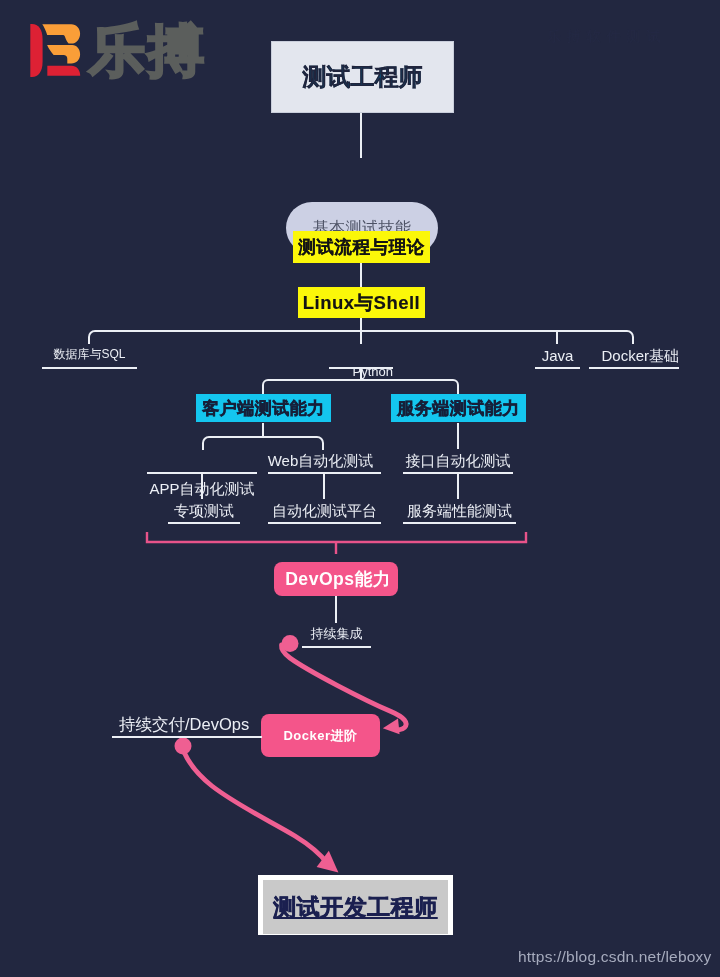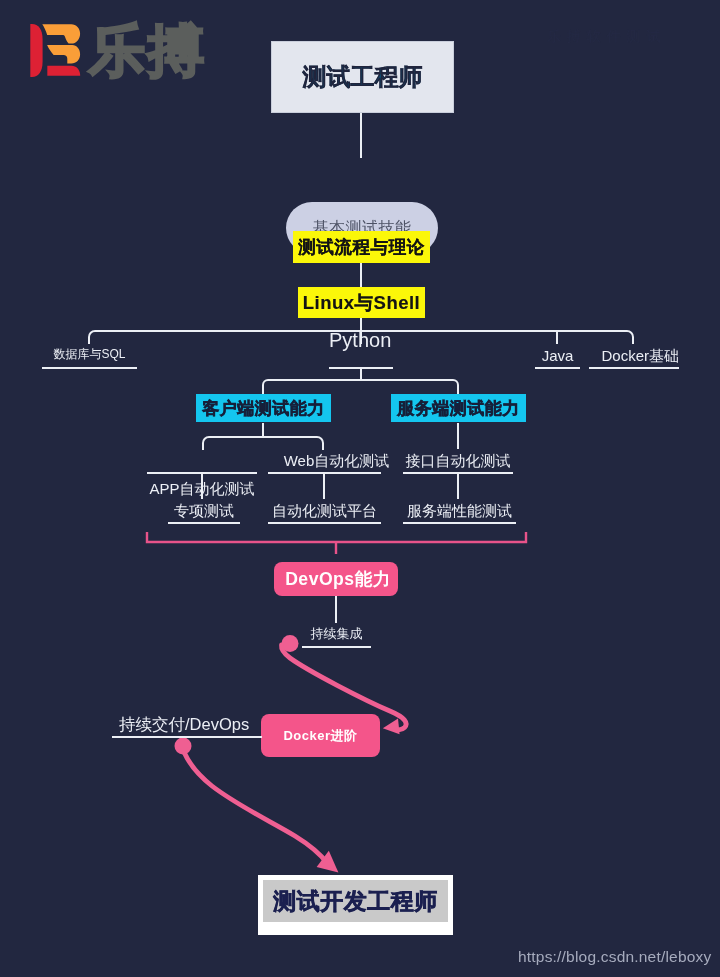--- a/index.html
+++ b/index.html
@@ -117,38 +117,38 @@
 
   <div class="node yellow" style="left:298px;top:287px;width:127px;height:31px;font-size:18.5px;">Linux与Shell</div>
 
   <div class="node cyan" style="left:391px;top:394px;width:135px;height:28px;font-size:17px;">服务端测试能力</div>
 
   <div class="node pink" style="left:274px;top:562px;width:124px;height:34px;font-size:17.6px;padding-left:4px;box-sizing:border-box;">DevOps能力</div>
 
   <div class="node pink" style="left:261px;top:714px;width:119px;height:43px;font-size:13px;">Docker进阶</div>
 
   <div class="boxframe" style="left:258px;top:875px;width:195px;height:60px;"></div>
-  <div class="node box-gray" style="left:263px;top:880px;width:185px;height:42px;font-size:23px;">测试开发工程师</div>
+  <div class="node box-gray" style="left:263px;top:880px;width:185px;height:54px;font-size:23px;text-decoration:underline;">测试开发工程师</div>
 
   <div class="ulabel" style="left:42px;top:347px;width:95px;font-size:12px;text-align:center;">数据库与SQL</div>
   <div class="uline" style="left:42px;top:367px;width:95px;"></div>
 
-  <div class="ulabel" style="left:329px;top:328px;width:64px;font-size:20px;text-align:left;">Python</div>
+  <div class="ulabel" style="left:329px;top:364px;width:64px;font-size:13px;text-align:right;">Python</div>
   <div class="uline" style="left:329px;top:367px;width:64px;"></div>
 
   <div class="ulabel" style="left:535px;top:347px;width:45px;font-size:15px;text-align:center;">Java</div>
   <div class="uline" style="left:535px;top:367px;width:45px;"></div>
 
   <div class="ulabel" style="left:589px;top:347px;width:90px;font-size:15px;text-align:right;">Docker基础</div>
   <div class="uline" style="left:589px;top:367px;width:90px;"></div>
 
   <div class="ulabel" style="left:147px;top:452px;width:110px;font-size:15px;margin-top:28px;">APP自动化测试</div>
   <div class="uline" style="left:147px;top:472px;width:110px;"></div>
 
-  <div class="ulabel" style="left:280px;top:452px;width:113px;font-size:15px;text-align:center;">Web自动化测试</div>
+  <div class="ulabel" style="left:264px;top:452px;width:113px;font-size:15px;text-align:center;">Web自动化测试</div>
   <div class="uline" style="left:268px;top:472px;width:113px;"></div>
 
   <div class="ulabel" style="left:403px;top:452px;width:110px;font-size:15px;text-align:center;">接口自动化测试</div>
   <div class="uline" style="left:403px;top:472px;width:110px;"></div>
 
   <div class="ulabel" style="left:168px;top:502px;width:72px;font-size:15px;text-align:center;">专项测试</div>
   <div class="uline" style="left:168px;top:522px;width:72px;"></div>
 
   <div class="ulabel" style="left:268px;top:502px;width:113px;font-size:15px;text-align:center;">自动化测试平台</div>
   <div class="uline" style="left:268px;top:522px;width:113px;"></div>

